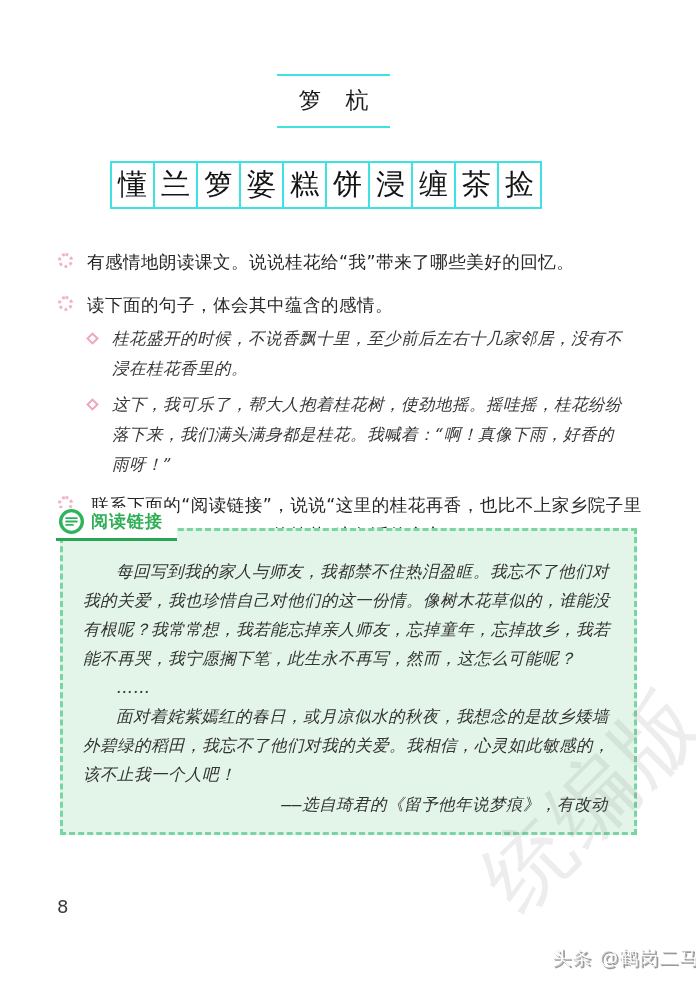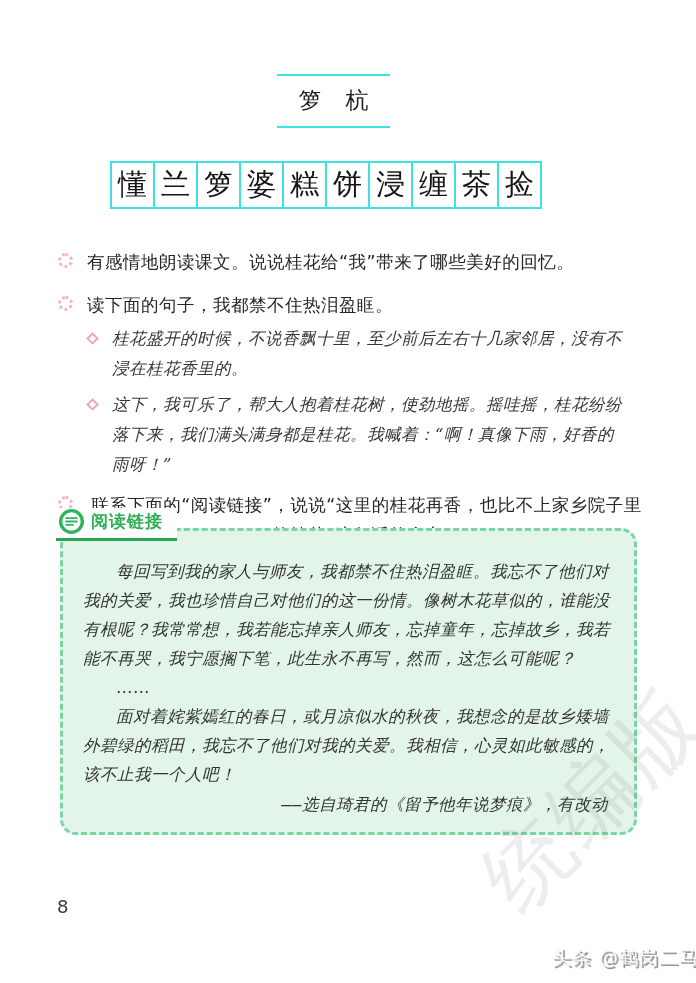--- a/index.html
+++ b/index.html
@@ -72,21 +72,21 @@
     font-family:"DejaVu Serif", serif;
   }
 
   
   .reading-wrap {
     position:absolute; top:528px; left:60px; width:577px;
   }
   .reading-box {
     background:#e3f5e9;
     border:3px dashed #79d5a4;
-    border-radius:16px;
+    border-radius:0;
     padding:26px 22px 12px 20px;
     min-height:295px;
   }
   .reading-badge {
     position:absolute; top:-20px; left:-4px;
     background:#ffffff;
     display:flex; align-items:center;
     padding:0 14px 3px 2px;
     border-bottom:3px solid #29a654;
   }
@@ -161,21 +161,21 @@
 
   <div class="questions">
 
     <div class="q-row">
       <span class="bullet-swirl"></span>
       <span class="q-text">有感情地朗读课文。说说桂花给“我”带来了哪些美好的回忆。</span>
     </div>
 
     <div class="q-row" style="margin-bottom:4px;">
       <span class="bullet-swirl"></span>
-      <span class="q-text">读下面的句子，我都禁不住热泪盈眶。</span>
+      <span class="q-text">读下面的句子，体会其中蕴含的感情。</span>
     </div>
 
     <div class="sub-list">
       <div class="sub-row">
         <span class="bullet-diamond"></span>
         <span class="sub-text">桂花盛开的时候，不说香飘十里，至少前后左右十几家邻居，没有不浸在桂花香里的。</span>
       </div>
       <div class="sub-row">
         <span class="bullet-diamond"></span>
         <span class="sub-text">这下，我可乐了，帮大人抱着桂花树，使劲地摇。摇哇摇，桂花纷纷落下来，我们满头满身都是桂花。我喊着：“啊！真像下雨，好香的雨呀！”</span>

